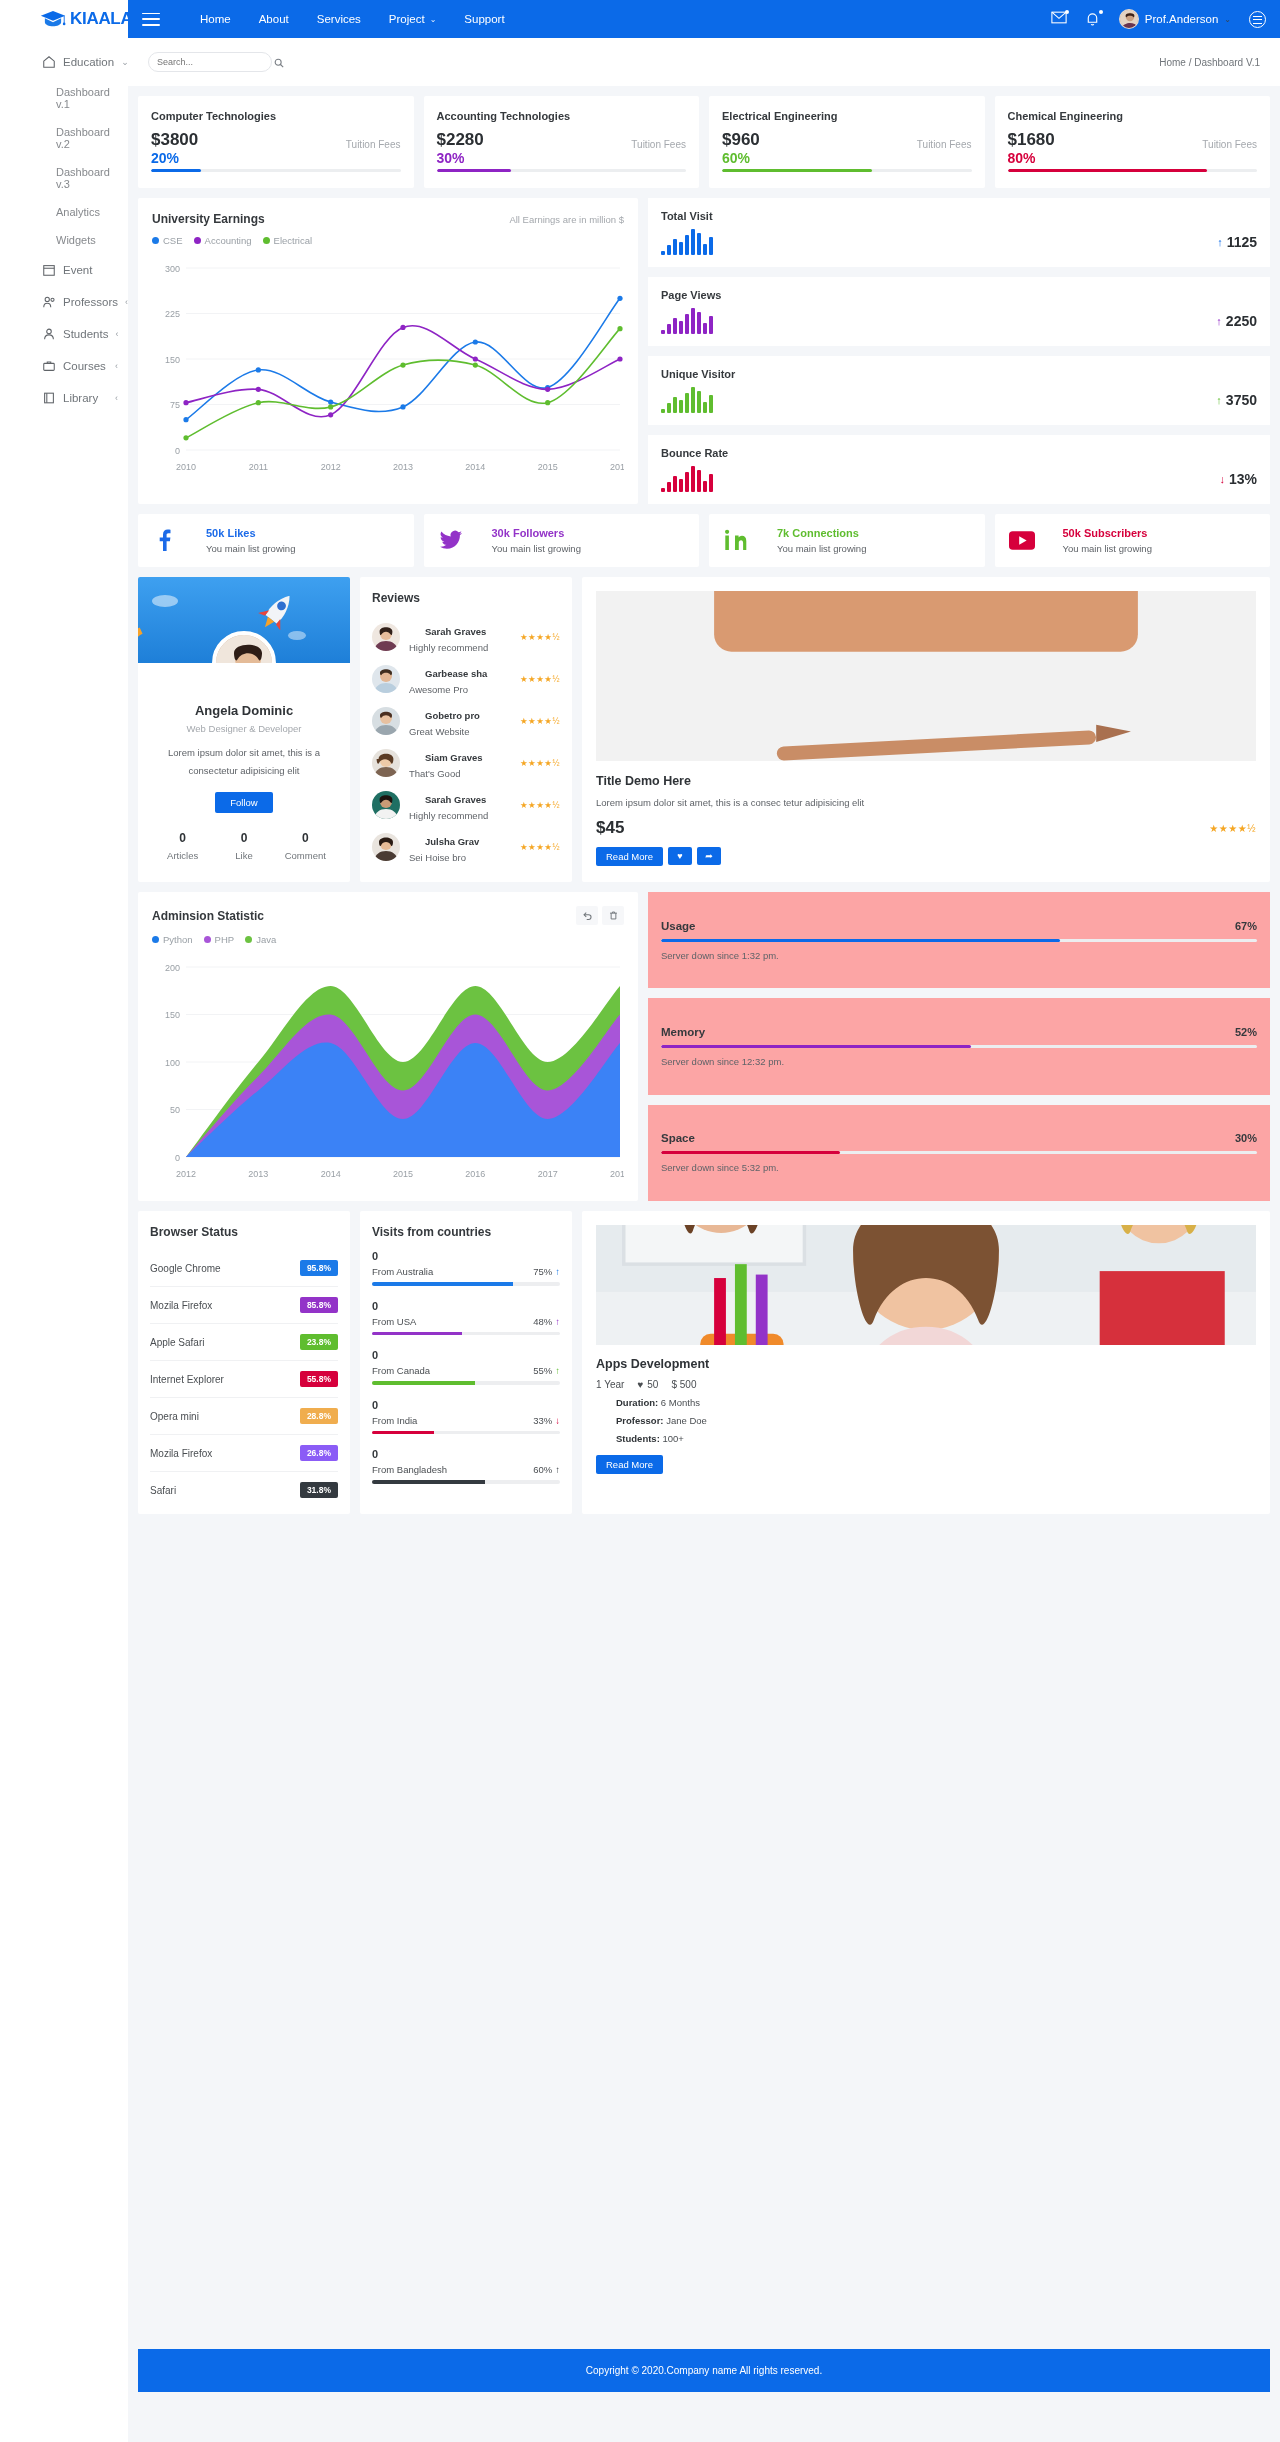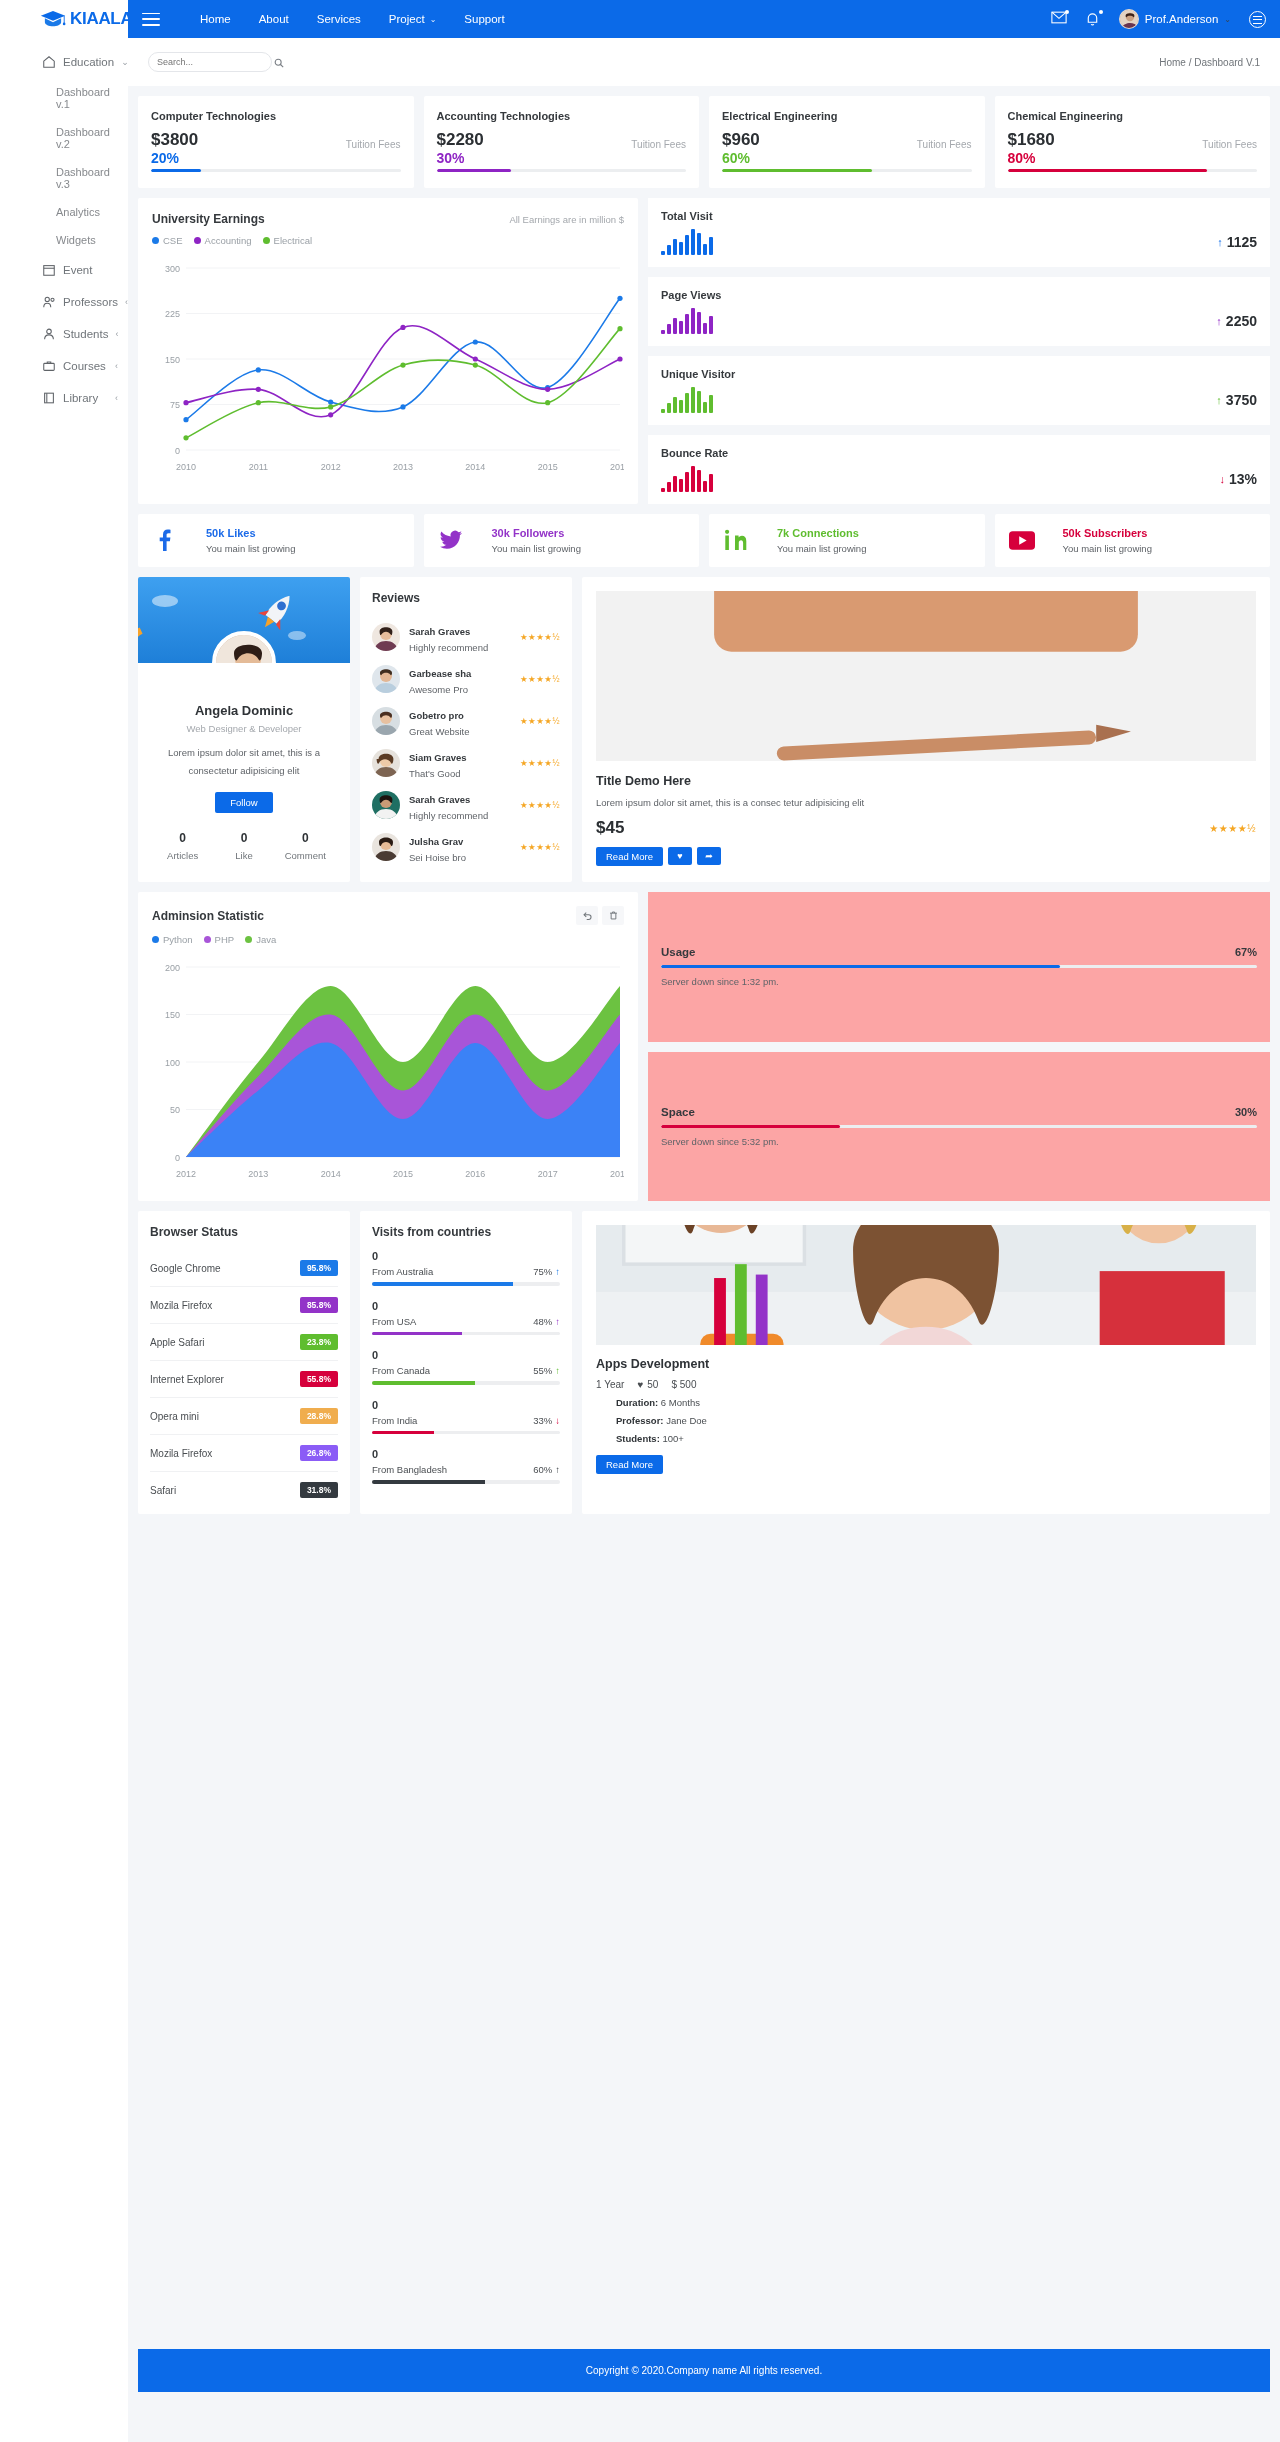--- a/index.html
+++ b/index.html
@@ -106,21 +106,21 @@
   .p-stat { flex: 1; text-align: center; }
   .p-stat b { display: block; font-size: 12px; font-weight: 700; color: #2f3337; }
   .p-stat span { font-size: 9.5px; color: #70757a; }
 
   
   .reviews-card { flex: 0 0 212px; padding: 14px 12px; }
   .sec-title { font-size: 12px; font-weight: 700; color: #35393d; margin-bottom: 11px; }
   .review { display: flex; align-items: center; gap: 9px; padding: 5px 0; }
   .r-av { width: 28px; height: 28px; border-radius: 50%; flex: 0 0 28px; overflow: hidden; }
   .r-txt { flex: 1; min-width: 0; }
-  .r-name { font-size: 9.5px; font-weight: 700; color: #35393d; }
+  .r-name { font-size: 9.5px; font-weight: 700; color: #35393d; margin-left: 16px; }
   .r-sub { font-size: 9.5px; color: #5f6368; margin-top: 3px; }
   .stars { color: #f5a623; font-size: 8.5px; letter-spacing: .5px; white-space: nowrap; }
 
   
   .product-card { flex: 1; padding: 14px; }
   .prod-img { height: 170px; background: linear-gradient(160deg,#f4f4f4,#e8e8e8); position: relative; overflow: hidden; }
   .prod-title { font-size: 12.5px; font-weight: 700; color: #2f3337; margin-top: 13px; }
   .prod-desc { font-size: 9.5px; color: #5f6368; margin-top: 7px; line-height: 1.7; }
   .prod-row { display: flex; align-items: center; margin-top: 7px; }
   .prod-price { font-size: 17px; font-weight: 700; color: #2b2f33; }
@@ -798,20 +798,30 @@
                 <span class="u-name">Usage</span>
                 <span class="u-pct">67%</span>
               </div>
             <div class="bar-bg" style="margin-top:7px">
                 <div class="bar-fill" style="width:67%;background:#0b6ae8"></div>
               </div>
             <div class="u-note">Server down since 1:32 pm.</div>
           </div>
           <div class="usage">
             <div class="u-row">
+                <span class="u-name">Memory</span>
+                <span class="u-pct">52%</span>
+              </div>
+            <div class="bar-bg" style="margin-top:7px">
+                <div class="bar-fill" style="width:52%;background:#8e24c4"></div>
+              </div>
+            <div class="u-note">Server down since 12:32 pm.</div>
+          </div>
+          <div class="usage">
+            <div class="u-row">
                 <span class="u-name">Space</span>
                 <span class="u-pct">30%</span>
               </div>
             <div class="bar-bg" style="margin-top:7px">
                 <div class="bar-fill" style="width:30%;background:#d6003c"></div>
               </div>
             <div class="u-note">Server down since 5:32 pm.</div>
           </div>
         </div>
       </div>

